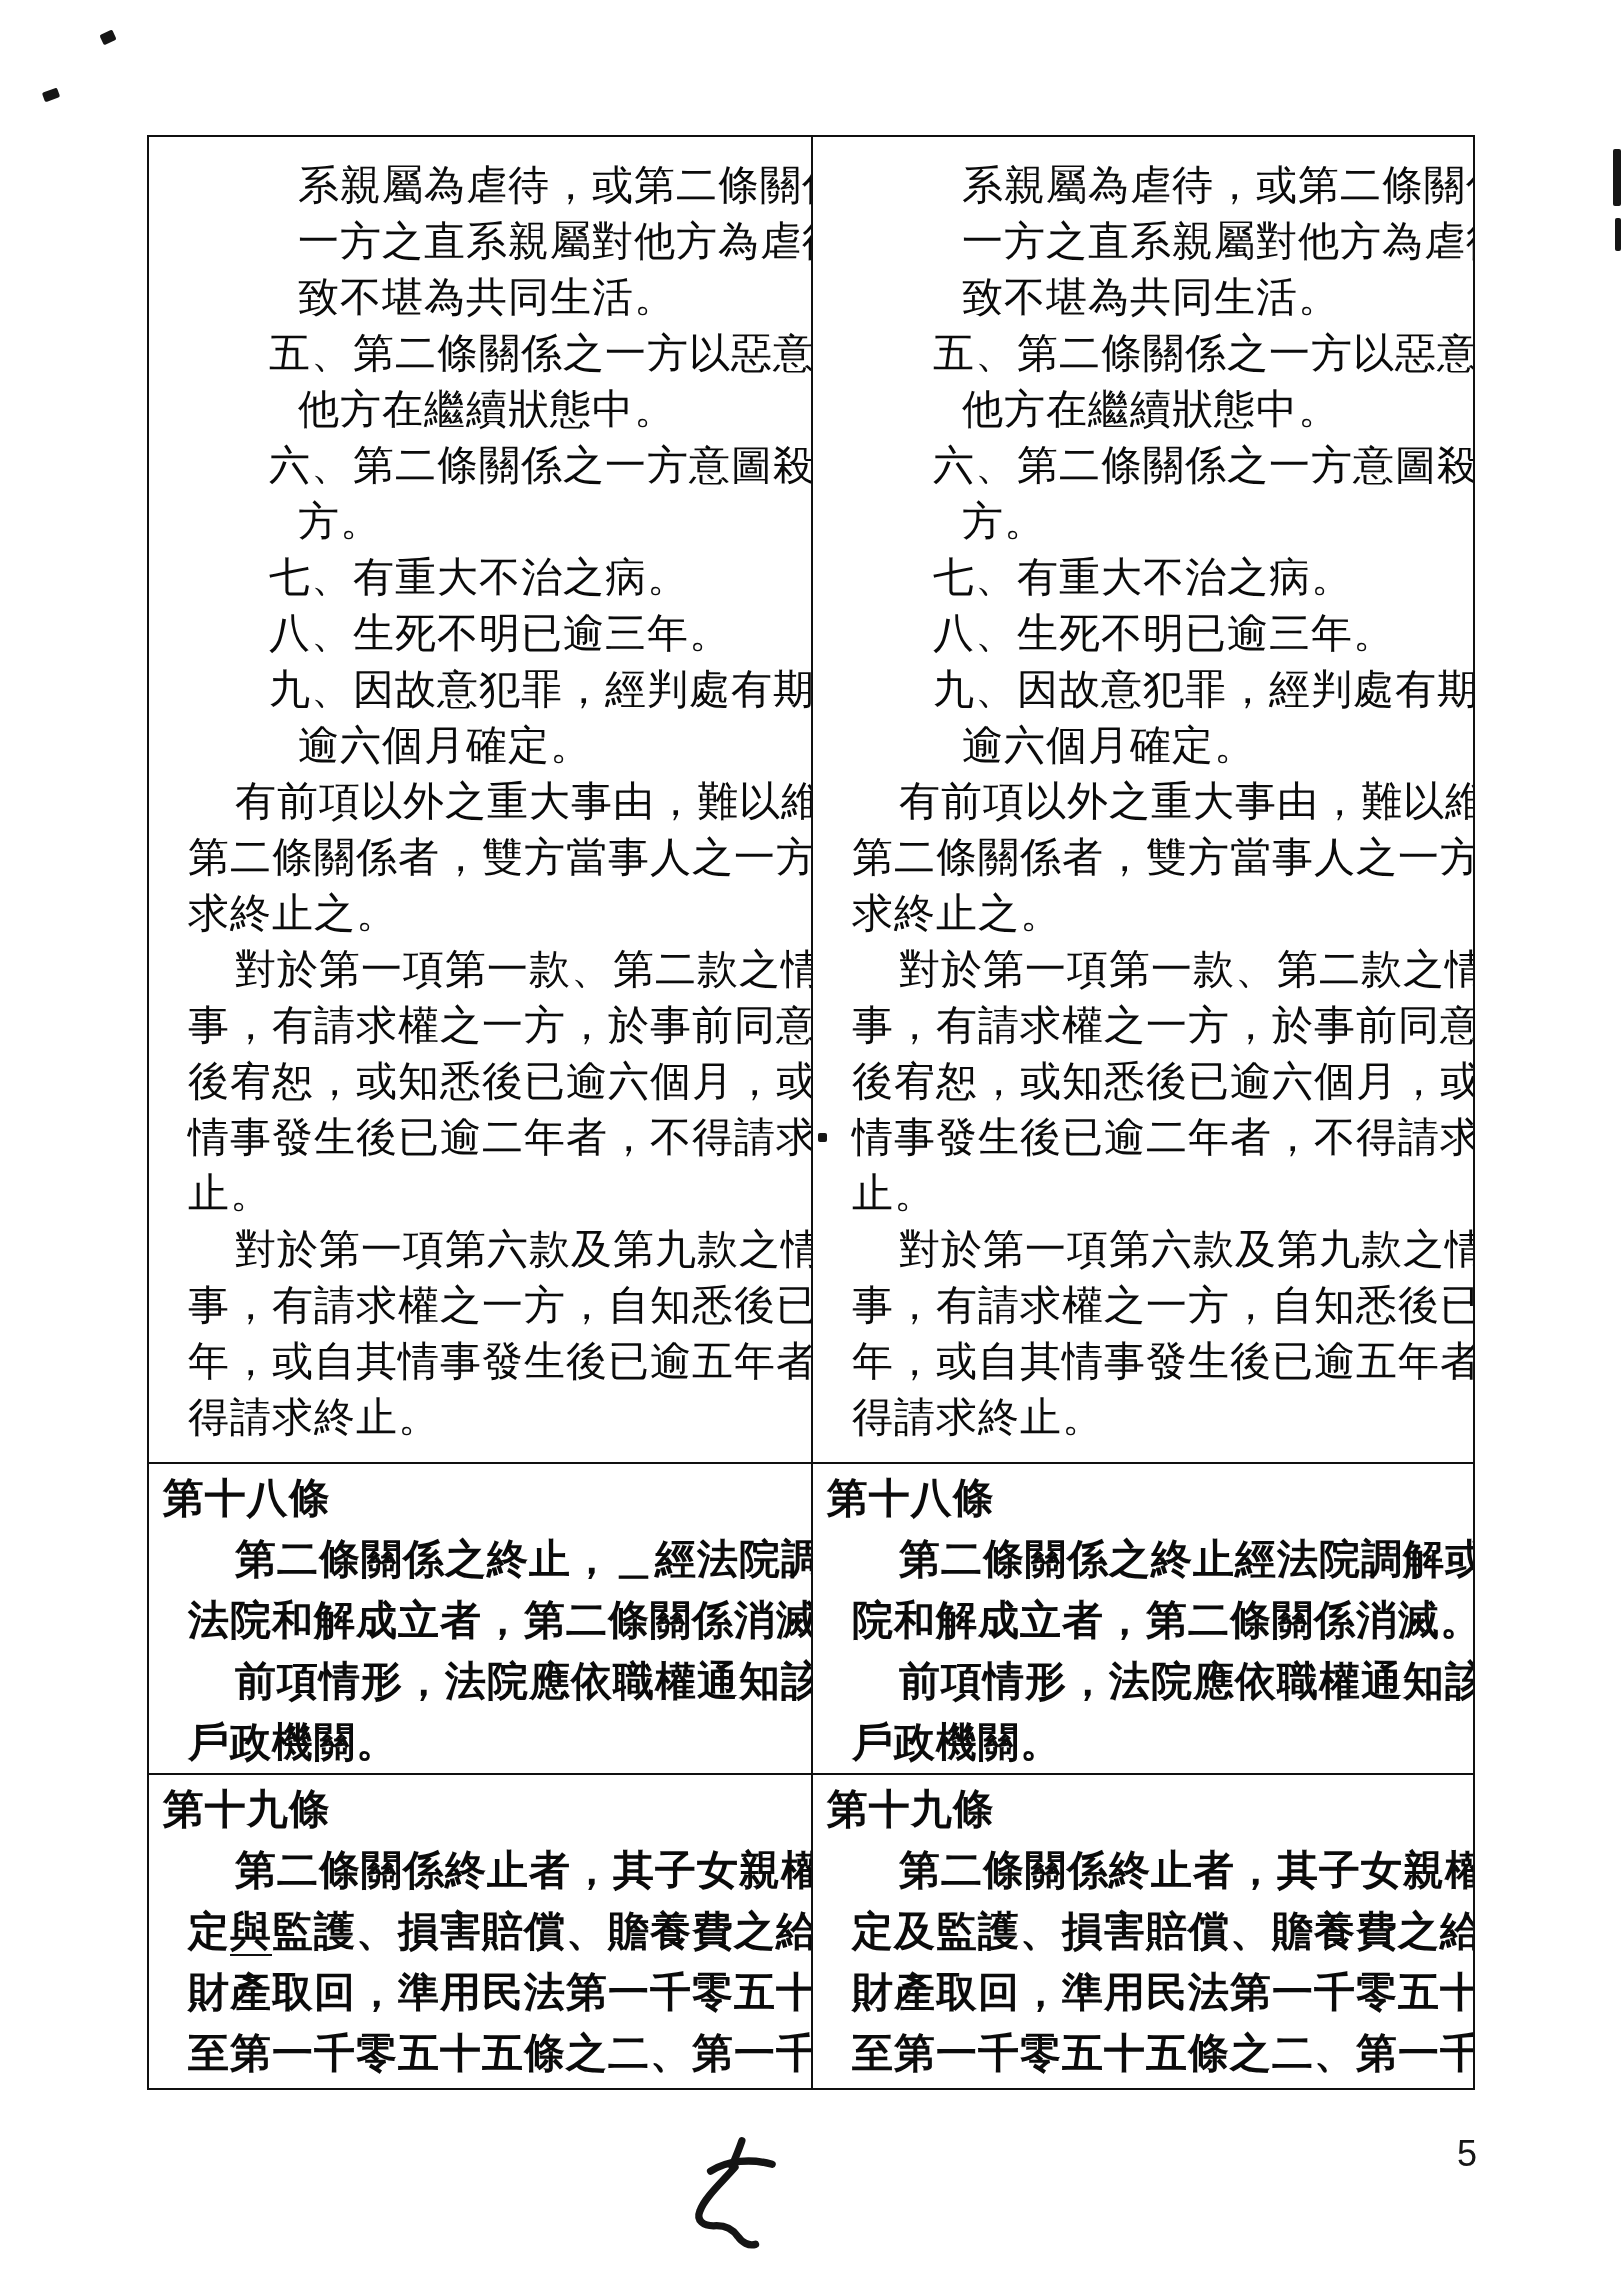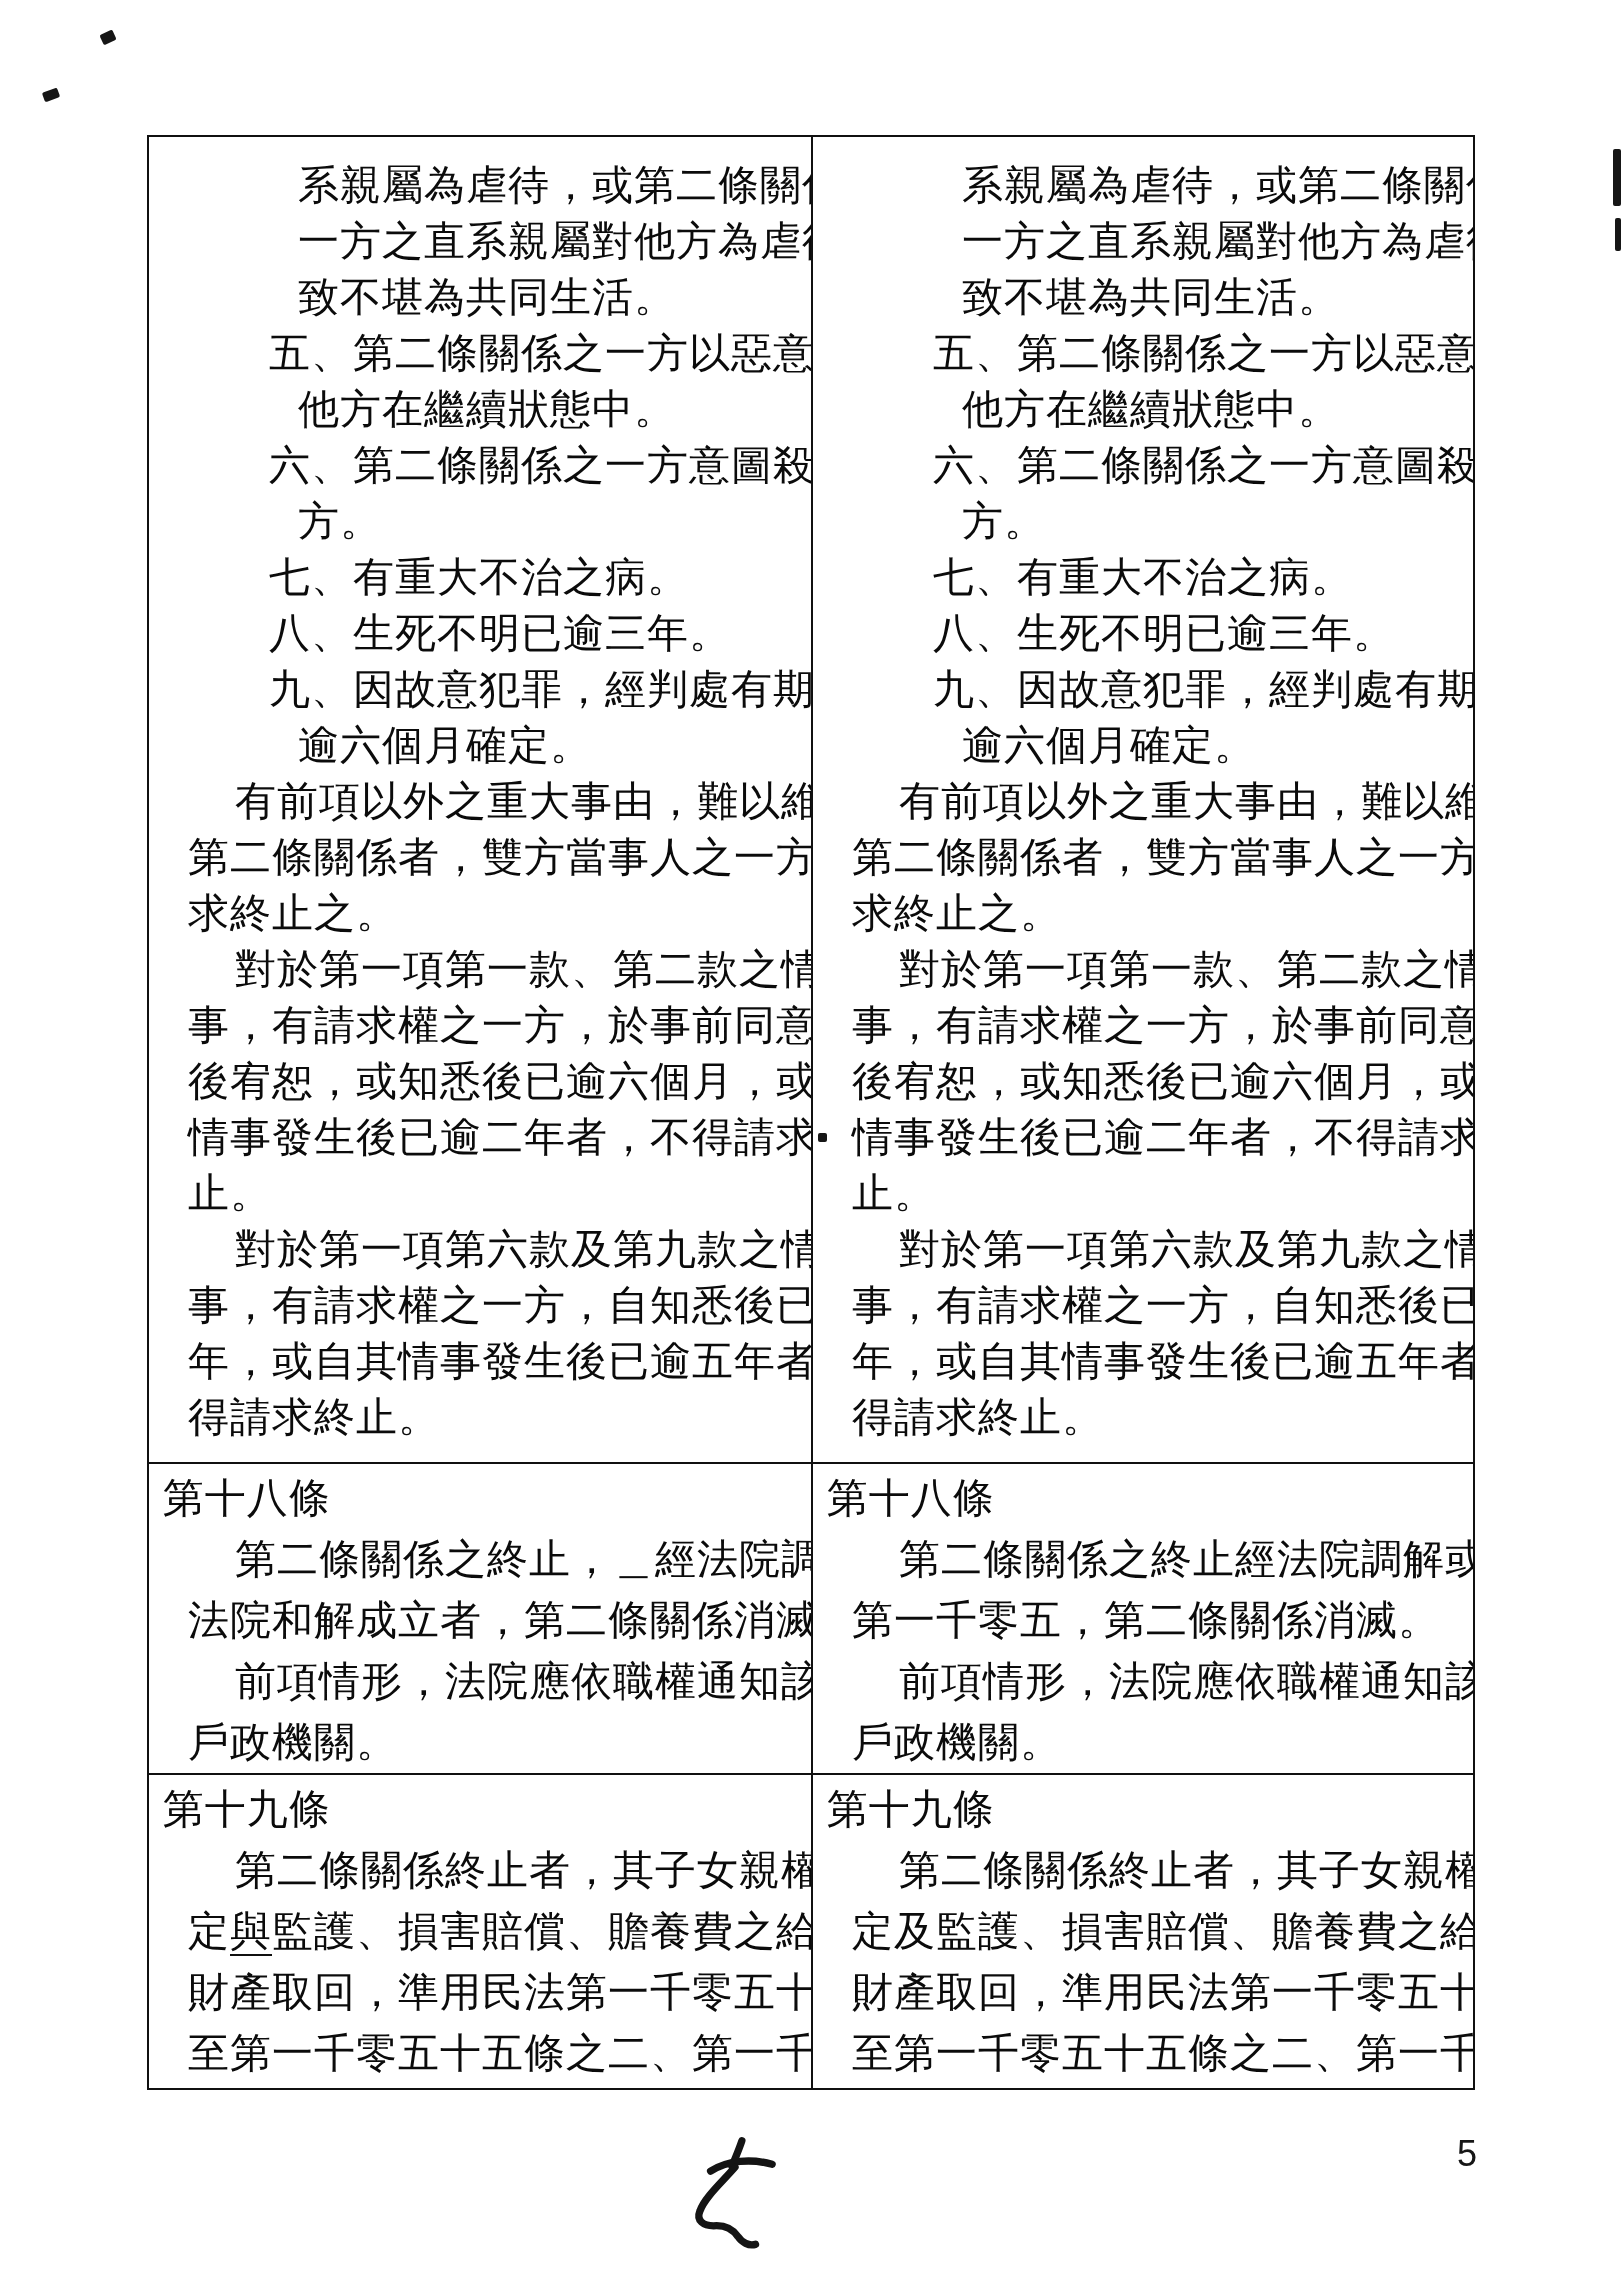--- a/index.html
+++ b/index.html
@@ -27,21 +27,21 @@
   }
   .cell.right{border-left:2.9px solid #101010;}
   .cell.rowb{border-top:2.9px solid #101010;padding-top:3.9px;}
   .line{
     white-space:pre;
     font-size:41px;
     letter-spacing:1px;
     color:#0b0b0b;
   }
   .r0 .line{height:56px;line-height:56px;}
-  .r1 .line,.r2 .line{height:61px;line-height:61px;}
+  .r1 .line,.r2 .line{height:61px;line-height:61px;font-weight:bold;}
   
   .line.header{margin-left:13.7px;}
   .line.body{margin-left:39px;}
   .line.para{margin-left:86px;}
   .line.item{margin-left:120px;}
   .line.cont{margin-left:149px;}
   .uline{border-bottom:2.9px solid #101010;}
   
   .page-number{
     position:absolute;left:1457px;top:2133px;
@@ -121,21 +121,21 @@
       <div class="cell left r1 rowb">
         <div class="line header">第十八條</div>
         <div class="line para">第二條關係之終止，＿經法院調解或</div>
         <div class="line body">法院和解成立者，第二條關係消滅。</div>
         <div class="line para">前項情形，法院應依職權通知該管</div>
         <div class="line body">戶政機關。</div>
       </div>
       <div class="cell right r1 rowb">
         <div class="line header">第十八條</div>
         <div class="line para">第二條關係之終止經法院調解或法</div>
-        <div class="line body">第一千零五，第二條關係消滅。</div>
+        <div class="line body">院和解成立者，第二條關係消滅。</div>
         <div class="line para">前項情形，法院應依職權通知該管</div>
         <div class="line body">戶政機關。</div>
       </div>
       <div class="cell left r2 rowb">
         <div class="line header">第十九條</div>
         <div class="line para">第二條關係終止者，其子女親權酌</div>
         <div class="line body">定<span class="uline">與</span>監護、損害賠償、贍養費之給與及</div>
         <div class="line body">財產取回，準用民法第一千零五十五條</div>
         <div class="line body">至第一千零五十五條之二、第一千零五</div>
       </div>

